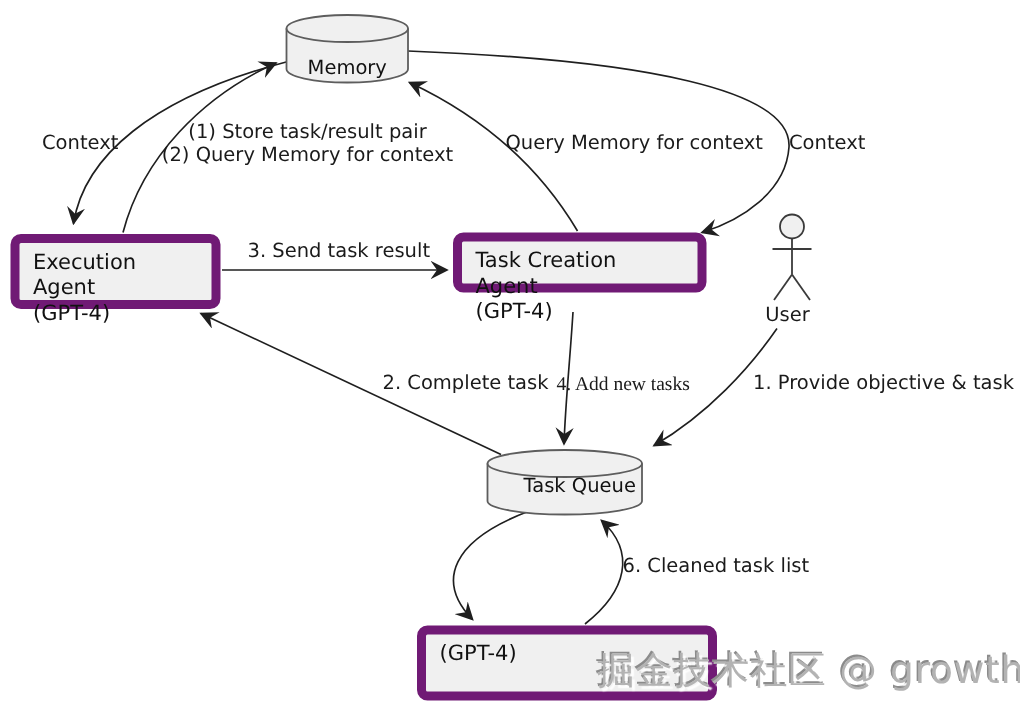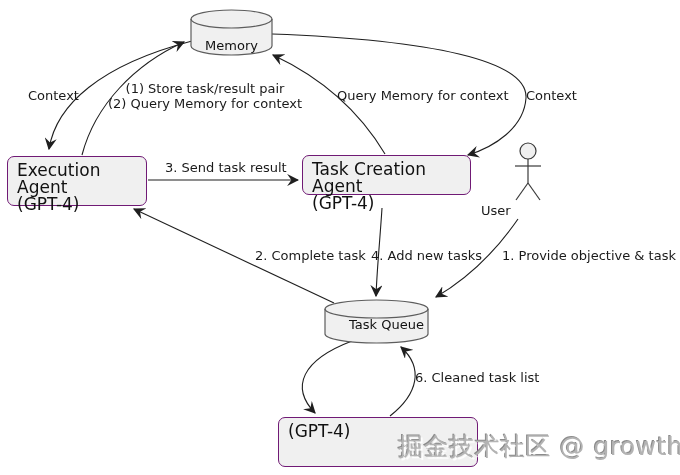--- a/index.html
+++ b/index.html
@@ -8,22 +8,22 @@
     font-family:"DejaVu Sans","Liberation Sans",sans-serif;color:#1a1a1a;
   }
   .stage svg{position:absolute;left:0;top:0;}
   .edge{fill:none;stroke:#1f1f1f;stroke-width:1.1;}
   .shape{fill:#f0f0f0;stroke:#5d5d5d;stroke-width:1.2;}
   .lid{fill:none;stroke:#5d5d5d;stroke-width:1.2;}
   .figure{stroke:#3a3a3a;stroke-width:1.2;fill:none;}
   .figure-head{fill:#f0f0f0;stroke:#3a3a3a;stroke-width:1.2;}
   .node{
     position:absolute;box-sizing:border-box;background:#f0f0f0;
-    border:1px solid #701a75;border-radius:7px;padding:5px 9px;
-    font-size:17px;line-height:17px;color:#111;
+    border:6px solid #701a75;border-radius:7px;padding:5px 9px;
+    font-size:14px;line-height:17px;color:#111;
   }
   .lbl{position:absolute;font-size:13px;line-height:15px;white-space:nowrap;color:#1a1a1a;}
   .lbl-center{text-align:center;white-space:normal;}
   .cyl-lbl{position:absolute;font-size:13px;text-align:center;color:#111;white-space:nowrap;}
   .multiline div{white-space:nowrap;}
   .watermark{
     position:absolute;left:398px;top:430px;font-size:25px;line-height:34px;
     color:#b3b3b3;white-space:nowrap;letter-spacing:0.5px;
     text-shadow:2px 2px 1px #ffffff,-1px -1px 0 #8b8b8b;
   }
@@ -80,32 +80,32 @@
     <div>(GPT-4)</div>
   </div>
 
   <div class="node" style="left:278px;top:417px;width:200px;height:50px;">
     <div>(GPT-4)</div>
   </div>
 
   <div class="cyl-lbl" style="left:191px;top:28px;width:81px;margin-top:10px;">Memory</div>
   <div class="cyl-lbl" style="left:338px;top:317px;width:97px;">Task Queue</div>
 
-  <div class="lbl" style="left:481px;top:203px;width:46px;text-align:left;">User</div>
+  <div class="lbl" style="left:502px;top:203px;width:46px;text-align:center;">User</div>
 
   <div class="lbl" style="left:28px;top:88px;">Context</div>
 
   <div class="lbl lbl-center multiline" style="left:104px;top:81px;width:202px;">
     <div>(1) Store task/result pair</div>
     <div>(2) Query Memory for context</div>
   </div>
 
   <div class="lbl" style="left:337px;top:88px;">Query Memory for context</div>
   <div class="lbl" style="left:526px;top:88px;">Context</div>
   <div class="lbl" style="left:165px;top:160px;">3. Send task result</div>
   <div class="lbl" style="left:255px;top:248px;">2. Complete task</div>
-  <div class="lbl" style="left:371px;top:248px;">4. Add new tasks</div>
+  <div class="lbl" style="left:371px;top:248px;font-family:Liberation Serif, serif;">4. Add new tasks</div>
   <div class="lbl" style="left:502px;top:248px;">1. Provide objective &amp; task</div>
   <div class="lbl" style="left:415px;top:370px;">6. Cleaned task list</div>
 
   <div class="watermark">掘金技术社区 @ growther</div>
 
 </div>
 
 </body></html>

